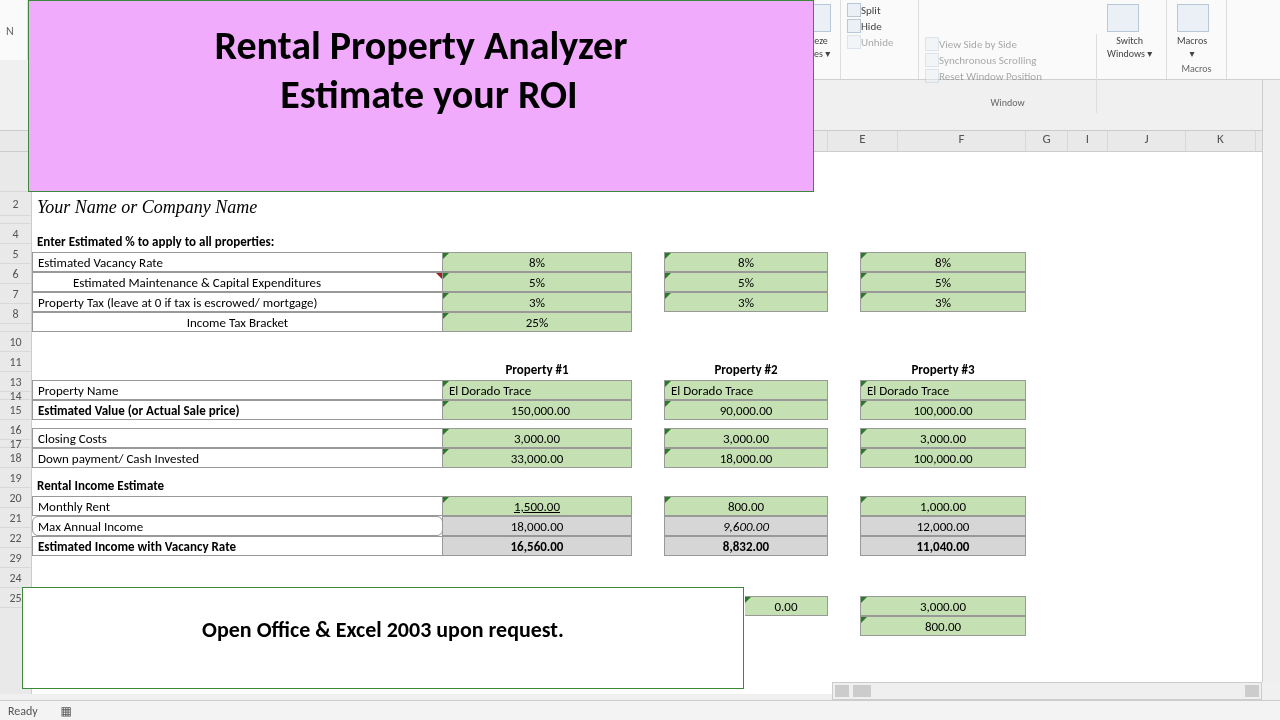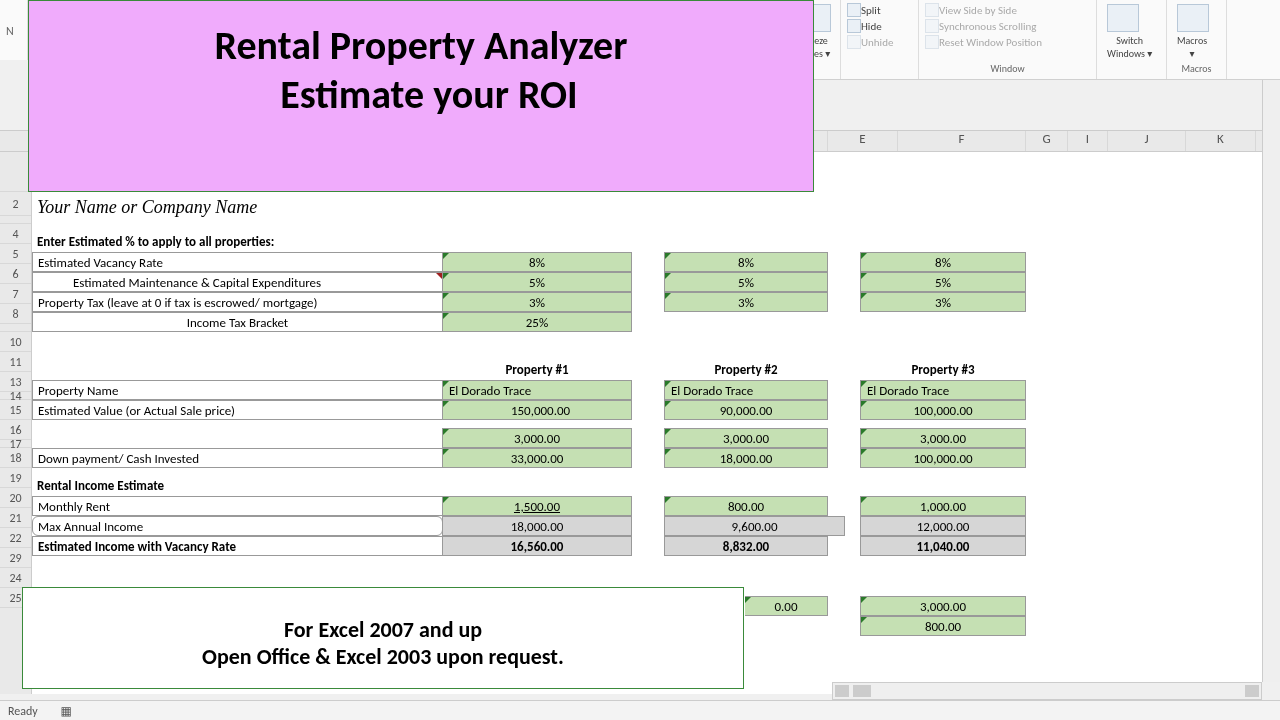--- a/index.html
+++ b/index.html
@@ -208,21 +208,21 @@
           <div class="sm-ic"></div>
           <span>Hide</span>
         </div>
       <div class="ribbon-row" style="opacity:.45">
           <div class="sm-ic"></div>
           <span>Unhide</span>
         </div>
     </div>
     <div></div>
   </div>
-  <div class="ribbon-group" style="width:178px;">
+  <div class="ribbon-group" style="width:178px;margin-top:34px;">
     <div>
       <div class="ribbon-row" style="opacity:.45">
           <div class="sm-ic"></div>
           <span>View Side by Side</span>
         </div>
       <div class="ribbon-row" style="opacity:.45">
           <div class="sm-ic"></div>
           <span>Synchronous Scrolling</span>
         </div>
       <div class="ribbon-row" style="opacity:.45">
@@ -324,60 +324,60 @@
 
   <div class="cell noborder bold center" style="left:410px;top:208px;width:190px;">Property #1</div>
   <div class="cell noborder bold center" style="left:632px;top:208px;width:164px;">Property #2</div>
   <div class="cell noborder bold center" style="left:828px;top:208px;width:166px;">Property #3</div>
 
   <div class="cell" style="left:0;top:228px;width:411px;">Property Name</div>
   <div class="cell green tri-tl" style="left:410px;top:228px;width:190px;padding-left:6px;">El Dorado Trace</div>
   <div class="cell green tri-tl" style="left:632px;top:228px;width:164px;padding-left:6px;">El Dorado Trace</div>
   <div class="cell green tri-tl" style="left:828px;top:228px;width:166px;padding-left:6px;">El Dorado Trace</div>
 
-  <div class="cell" style="left:0;top:248px;width:411px;">Estimated Value (or Actual Sale price)</div>
+  <div class="cell" style="left:0;top:248px;width:411px;font-weight:bold;">Estimated Value (or Actual Sale price)</div>
   <div class="cell green center tri-tl" style="left:410px;top:248px;width:190px;padding-left:12px;">150,000.00</div>
   <div class="cell green center tri-tl" style="left:632px;top:248px;width:164px;">90,000.00</div>
   <div class="cell green center tri-tl" style="left:828px;top:248px;width:166px;">100,000.00</div>
 
+  <div class="cell" style="left:0;top:276px;width:411px;">Closing Costs</div>
   <div class="cell green center tri-tl" style="left:410px;top:276px;width:190px;">3,000.00</div>
   <div class="cell green center tri-tl" style="left:632px;top:276px;width:164px;">3,000.00</div>
   <div class="cell green center tri-tl" style="left:828px;top:276px;width:166px;">3,000.00</div>
 
   <div class="cell" style="left:0;top:296px;width:411px;">Down payment/ Cash Invested</div>
   <div class="cell green center tri-tl" style="left:410px;top:296px;width:190px;">33,000.00</div>
   <div class="cell green center tri-tl" style="left:632px;top:296px;width:164px;">18,000.00</div>
   <div class="cell green center tri-tl" style="left:828px;top:296px;width:166px;">100,000.00</div>
 
   <div class="cell noborder bold" style="left:0;top:324px;width:410px;">Rental Income Estimate</div>
 
   <div class="cell" style="left:0;top:344px;width:411px;">Monthly Rent</div>
   <div class="cell green center tri-tl" style="left:410px;top:344px;width:190px;text-decoration:underline;">1,500.00</div>
   <div class="cell green center tri-tl" style="left:632px;top:344px;width:164px;">800.00</div>
   <div class="cell green center tri-tl" style="left:828px;top:344px;width:166px;">1,000.00</div>
 
   <div class="cell" style="left:0;top:364px;width:411px;border-radius:6px;">Max Annual Income</div>
   <div class="cell grey center" style="left:410px;top:364px;width:190px;">18,000.00</div>
-  <div class="cell grey center" style="left:632px;top:364px;width:181px;">9,600.00</div>
+  <div class="cell grey center" style="left:632px;top:364px;width:164px;font-style:italic;">9,600.00</div>
   <div class="cell grey center" style="left:828px;top:364px;width:166px;">12,000.00</div>
 
   <div class="cell bold" style="left:0;top:384px;width:411px;">Estimated Income with Vacancy Rate</div>
   <div class="cell grey bold center" style="left:410px;top:384px;width:190px;">16,560.00</div>
   <div class="cell grey bold center" style="left:632px;top:384px;width:164px;">8,832.00</div>
   <div class="cell grey bold center" style="left:828px;top:384px;width:166px;">11,040.00</div>
 
   <div class="cell green center tri-tl" style="left:713px;top:444px;width:83px;border-left:none;">0.00</div>
   <div class="cell green center tri-tl" style="left:828px;top:444px;width:166px;">3,000.00</div>
 
   <div class="cell green center tri-tl" style="left:828px;top:464px;width:166px;">800.00</div>
 
 </div>
 
 <div class="footer-card">
-  <div>For Excel 2007 and up</div>
   <div>Open Office &amp; Excel 2003 upon request.</div>
 </div>
 
 <div class="vscroll"></div>
 <div class="hscroll">
   <div class="arrow" style="left:2px;"></div>
   <div class="thumb" style="left:20px;"></div>
   <div class="arrow" style="right:2px;"></div>
 </div>
 

